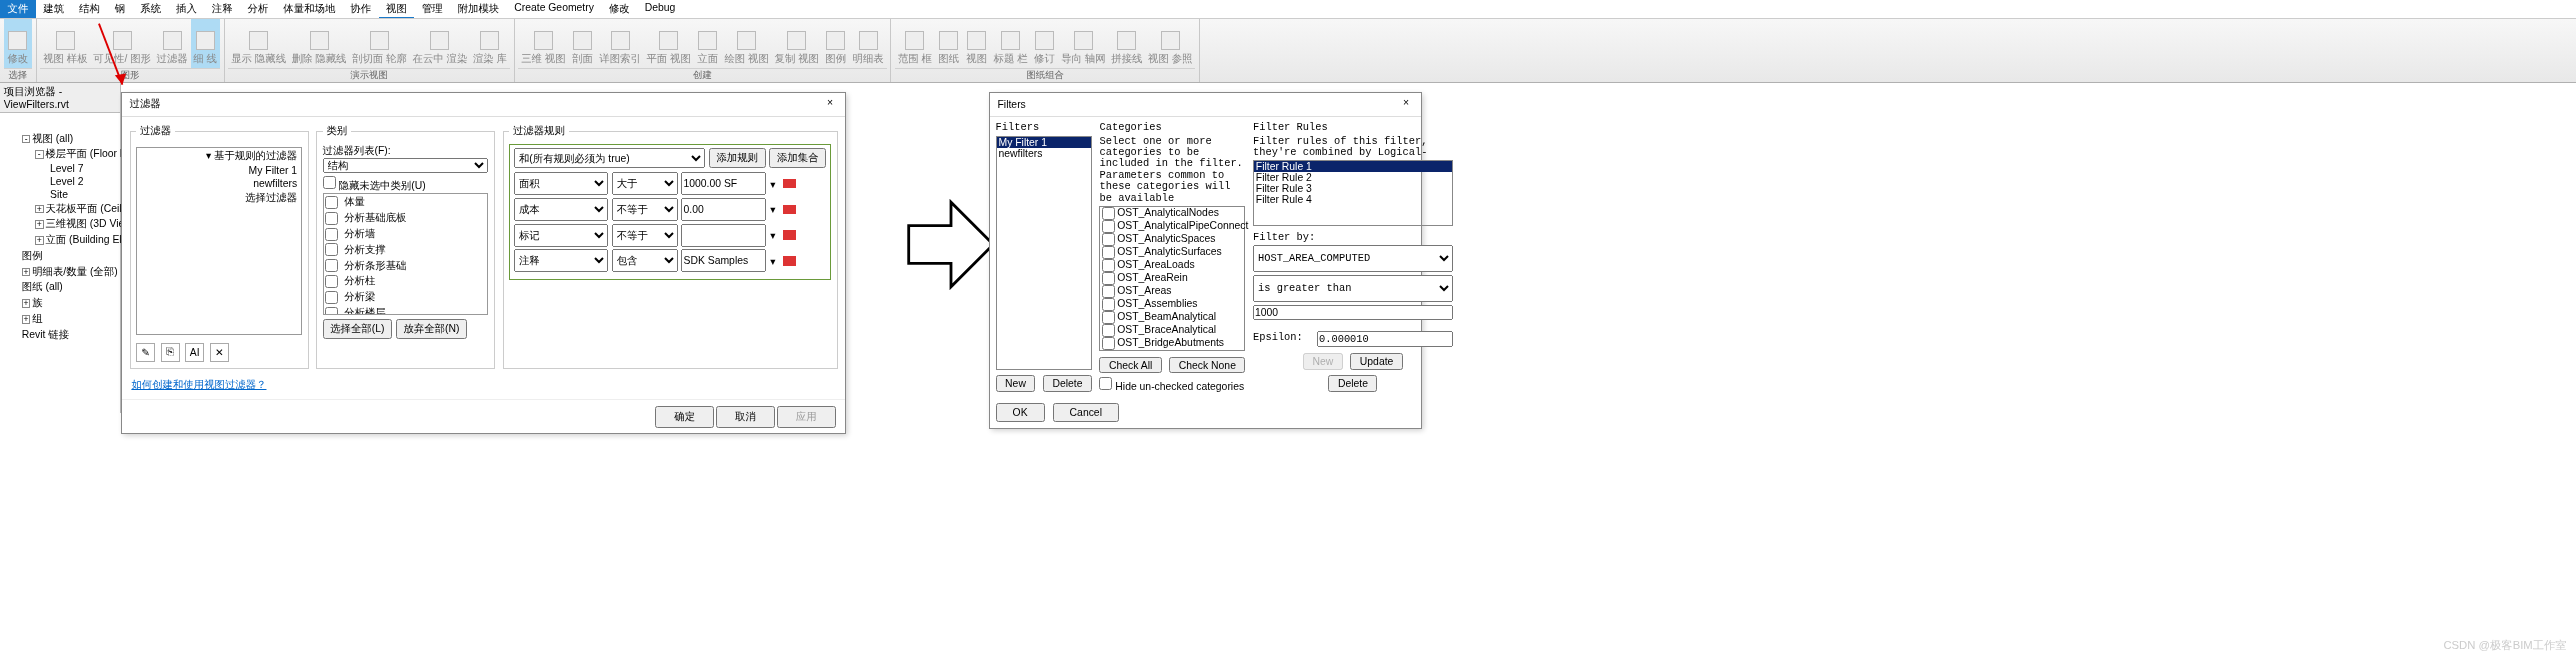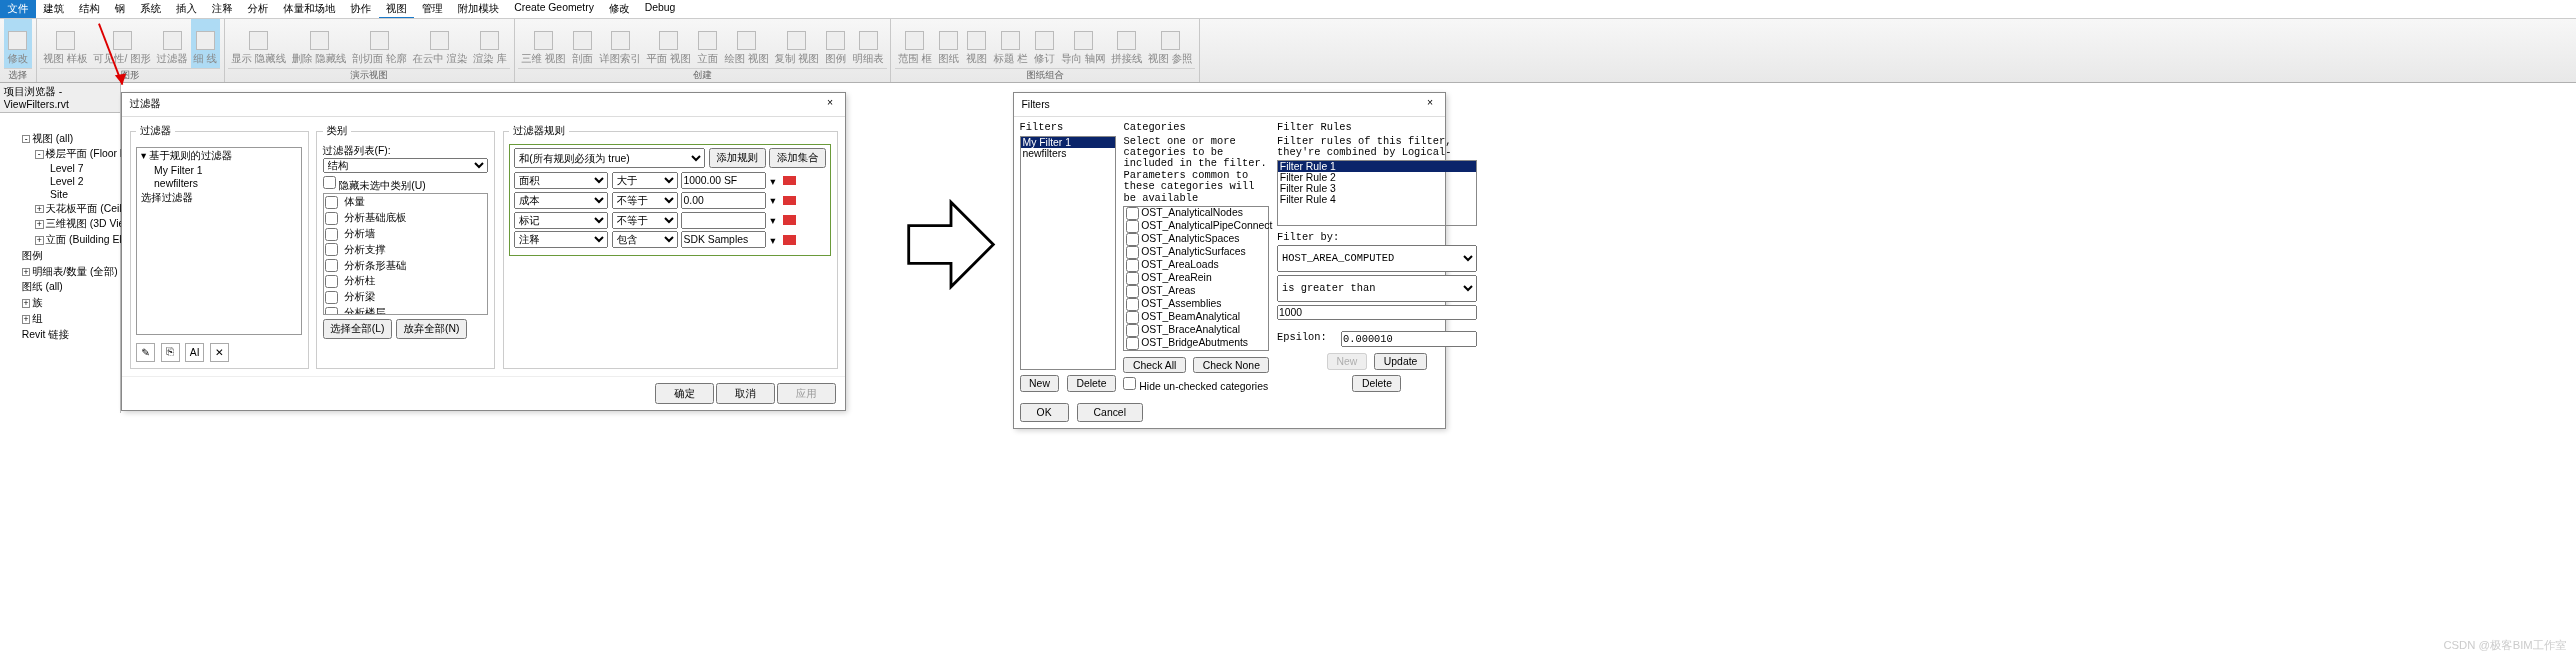--- a/index.html
+++ b/index.html
@@ -34,55 +34,55 @@
 .dialog { position: absolute; background: #fff; border: 0.9px solid #888; box-shadow: 1.9px 1.9px 5.6px rgba(0,0,0,0.2); }
 .dialog-title { background: #fff; padding: 3.8px 7.5px; border-bottom: 0.9px solid #ddd; display: flex; justify-content: space-between; align-items: center; }
 .dialog-title .close { width: 15px; height: 15px; text-align: center; cursor: pointer; }
 
 
 #dlg-filters { left: 121px; top: 92px; width: 725px; }
 #dlg-filters .body { display: flex; padding: 7.5px; gap: 7.5px; }
 #dlg-filters fieldset { border: 0.9px solid #ccc; padding: 5.6px; }
 #dlg-filters fieldset > legend { padding: 0 3.8px; }
 .filter-list { width: 179px; }
-.filter-list .listbox { border: 0.9px solid #999; height: 188px; margin-top: 3.8px; }
+.filter-list .listbox { border: 0.9px solid #999; height: 188px; margin-top: 3.8px; text-align: right; }
 .filter-list .tree-row { padding: 0.9px 3.8px; }
 .filter-list .tree-row.child { padding-left: 17px; }
 .filter-list .tree-row.sel { }
 .filter-list .toolbar { display: flex; gap: 5.6px; margin-top: 7.5px; }
 .filter-list .toolbar .tbtn { width: 19px; height: 19px; border: 0.9px solid #aaa; display: flex; align-items: center; justify-content: center; cursor: pointer; }
 .cat-col { width: 179px; }
 .cat-col .desc { color: #555; margin-bottom: 5.6px; }
 .cat-col .cat-select { width: 100%; margin-bottom: 3.8px; }
 .cat-col .cat-list { border: 0.9px solid #999; height: 122px; overflow: hidden; }
 .cat-col .cat-list .row { padding: 0.9px 1.9px; }
 .cat-col .cat-list .row input { vertical-align: middle; margin-right: 2.8px; }
 .cat-col .cat-btns { display: flex; gap: 3.8px; margin-top: 3.8px; }
 .cat-col .cat-btns button { padding: 0.9px 5.6px; }
 .rules-col { flex: 1; }
 .rules-col .rules-box { border: 1.9px solid #6a9a3a; padding: 3.8px; }
 .rules-col .rule-header { display: flex; gap: 3.8px; margin-bottom: 3.8px; }
 .rules-col .rule-header select { flex: 1; }
 .rules-col .rule-header button { padding: 0.9px 5.6px; }
 .rules-col .rule-row { display: flex; gap: 3.8px; margin-bottom: 2.8px; align-items: center; }
-.rules-col .rule-row select, .rules-col .rule-row input { height: 17px; }
+.rules-col .rule-row select, .rules-col .rule-row input { height: 23px; }
 .rules-col .rule-row .param { width: 94px; }
 .rules-col .rule-row .op { width: 66px; }
 .rules-col .rule-row .val { width: 85px; }
 .rules-col .rule-row .del { width: 13px; height: 9.4px; background: #d33; cursor: pointer; }
 #dlg-filters .footer { display: flex; justify-content: flex-end; padding: 5.6px 9.4px; gap: 2px; border-top: 0.9px solid #eee; align-items: center; }
 #dlg-filters .footer button { padding: 1.9px 17px; }
 #dlg-filters .footer button:last-child { color: #999; }
 #dlg-filters .help-link { color: #0066cc; text-decoration: underline; padding: 1.9px 9.4px 7.5px; cursor: pointer; }
 
 
 .big-arrow { position: absolute; left: 904px; top: 188px; }
 
 
-#dlg-filters-en { left: 1013px; top: 92px; width: 433px; }
+#dlg-filters-en { left: 989px; top: 92px; width: 433px; }
 #dlg-filters-en .body { display: flex; padding: 5.6px; gap: 7.5px; }
 #dlg-filters-en .col { display: flex; flex-direction: column; }
 #dlg-filters-en .col-filters { width: 122px; }
 #dlg-filters-en .col-cats { width: 146px; }
 #dlg-filters-en .col-rules { flex: 1; }
 #dlg-filters-en .listbox { border: 0.9px solid #888; flex: 1; min-height: 179px; font-family: "Courier New", monospace; font-size: 10.4px; }
 #dlg-filters-en .listbox .row { padding: 0 1.9px; white-space: nowrap; }
 #dlg-filters-en .listbox .row.sel { background: #0a246a; color: #fff; }
 #dlg-filters-en .listbox .row input { vertical-align: middle; margin-right: 1.9px; }
 #dlg-filters-en .desc { font-family: "Courier New", monospace; margin-bottom: 1.9px; line-height: 1.1; }
@@ -373,20 +373,21 @@
               <select class="param"><option>注释</option></select>
               <select class="op"><option>包含</option></select>
               <input class="val" value="SDK Samples" style="">
               <span style="width:9.4px">▾</span>
               <div class="del"></div>
             </div>
           </div>
       </div>
     </fieldset>
   </div>
+  <div class="help-link">如何创建和使用视图过滤器？</div>
   <div class="footer">
     <button>确定</button>
     <button>取消</button>
     <button>应用</button>
   </div>
 </div>
 
 <svg class="big-arrow" width="94" height="113" viewBox="0 0 100 120">
   <path d="M5,40 L50,40 L50,15 L95,60 L50,105 L50,80 L5,80 Z" fill="none" stroke="#000" stroke-width="3"></path>
 </svg>

